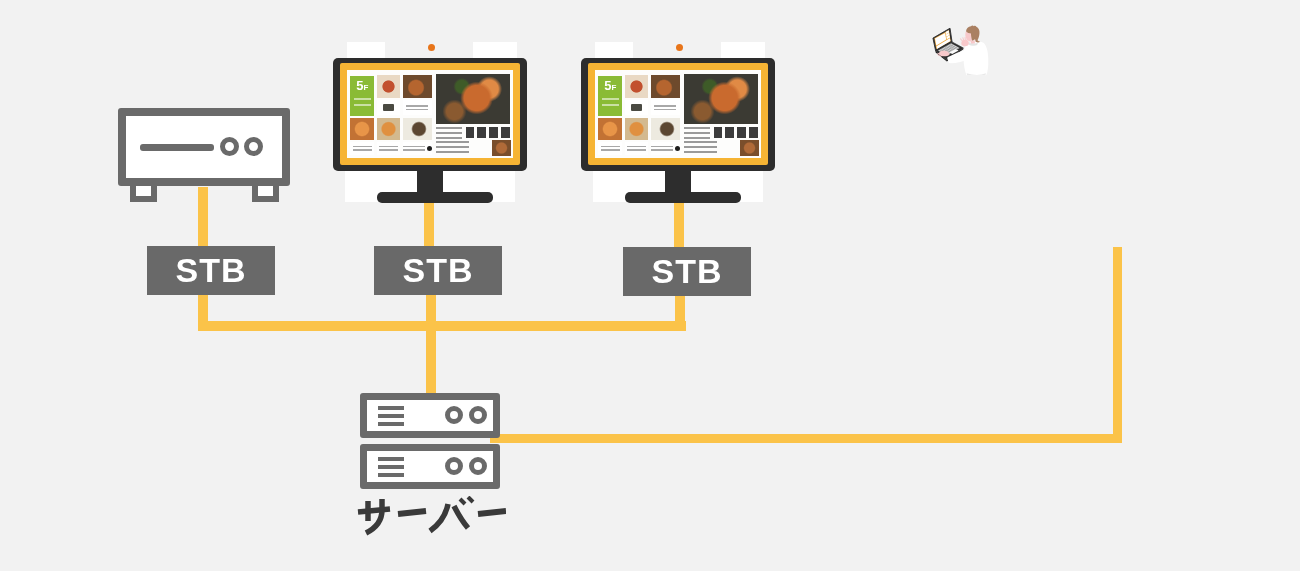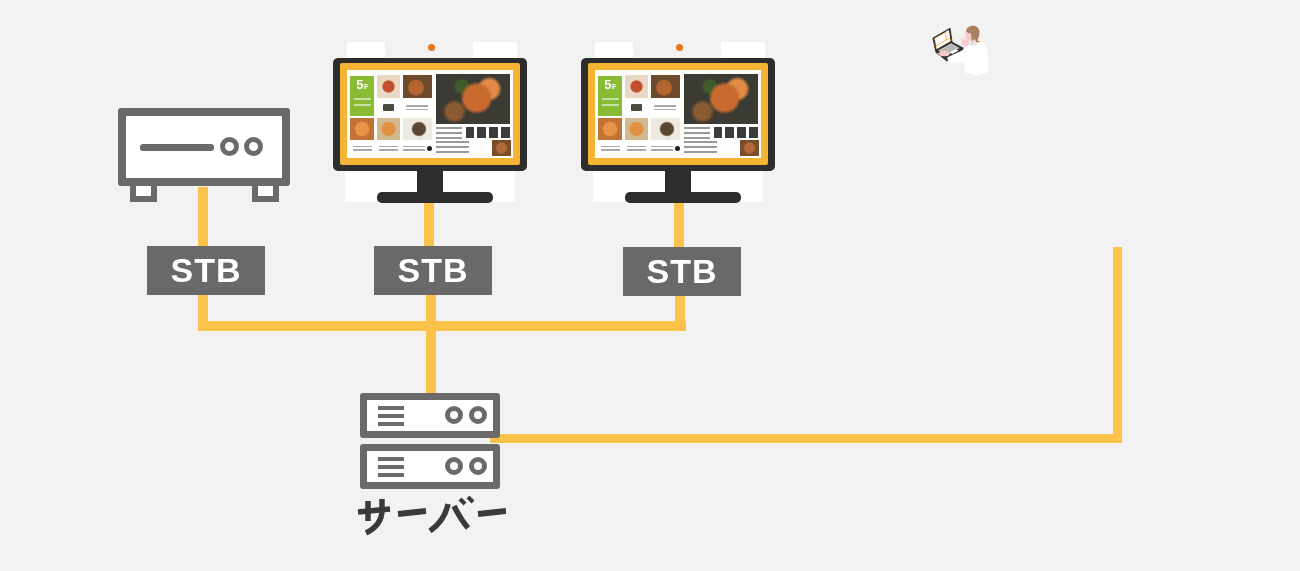--- a/index.html
+++ b/index.html
@@ -21,21 +21,21 @@
 
   
   .monitor{position:absolute;top:42px;width:194px;height:161px;}
   .monitor.m1{left:333px;} .monitor.m2{left:581px;}
   .monitor .backtab{position:absolute;top:0;height:17px;background:#fff;}
   .monitor .bt1{left:14px;width:38px;} .monitor .bt2{left:140px;width:44px;}
   .monitor .camdot{position:absolute;left:95px;top:2px;width:7px;height:7px;border-radius:50%;background:#E8751A;}
   .monitor .standband{position:absolute;left:12px;top:128px;width:170px;height:32px;background:#fff;}
   .monitor .bezel{position:absolute;left:0;top:16px;width:194px;height:113px;background:#2D2D2D;border-radius:5px;}
   .monitor .frame{position:absolute;left:7px;top:5px;right:7px;bottom:6px;background:#F6B434;border-radius:2px;}
-  .monitor .screenc{position:absolute;left:7px;top:7px;right:7px;bottom:7px;background:#FDFDFC;overflow:hidden;font-family:Liberation Mono, monospace;}
+  .monitor .screenc{position:absolute;left:7px;top:7px;right:7px;bottom:7px;background:#FDFDFC;overflow:hidden;}
   .monitor .neck{position:absolute;left:84px;top:129px;width:26px;height:24px;background:#2D2D2D;}
   .monitor .base{position:absolute;left:44px;top:150px;width:116px;height:11px;background:#2D2D2D;border-radius:5px;}
 
   
   .sc{position:absolute;}
   .banner{left:2%;top:7%;width:14.5%;height:45%;background:#8ABB35;color:#fff;text-align:center;}
   .banner .f5{font-weight:bold;font-size:13px;line-height:14px;display:inline-block;margin-top:2px;}
   .banner .fsmall{font-size:8px;}
   .banner .blines{position:absolute;left:15%;top:55%;width:70%;height:30%;
      background:repeating-linear-gradient(180deg,rgba(255,255,255,.55) 0 2px,transparent 2px 6px);}
@@ -63,21 +63,21 @@
        #3B3A33;}
   .txt{background:repeating-linear-gradient(180deg,#9A9A9A 0 2px,transparent 2px 5px);}
   .t-1{left:53.5%;top:65%;width:16%;height:13%;}
   .t-2{left:53.5%;top:81%;width:20%;height:16%;}
   .sq-row{left:71.5%;top:65%;width:26.5%;height:12%;display:flex;justify-content:space-between;}
   .sq-row i{width:20%;height:100%;background:#3C3C3C;}
   .smphoto{left:87.5%;top:80%;width:11%;height:18%;
      background:radial-gradient(circle at 50% 50%,#B06A38 0 40%,transparent 50%),#7A4E2B;}
 
   
-  .stb-box{position:absolute;top:246px;width:118px;height:49px;background:#696969;color:#fff;
+  .stb-box{position:absolute;top:246px;width:128px;height:49px;background:#696969;color:#fff;
            display:flex;align-items:center;justify-content:center;
            font-weight:bold;font-size:34px;letter-spacing:1px;}
   .stb-box.b1{left:147px;} .stb-box.b2{left:374px;} .stb-box.b3{left:623px;top:247px;}
 
   
   .srv-unit{position:absolute;left:360px;width:140px;height:45px;background:#fff;
             border:7px solid #6A6A6A;border-radius:3px;box-sizing:border-box;}
   .srv-unit.u1{top:393px;} .srv-unit.u2{top:444px;}
   .srv-unit .bars{position:absolute;left:11px;top:6px;width:26px;height:20px;
      background:repeating-linear-gradient(180deg,#6A6A6A 0 4px,transparent 4px 8px);}

